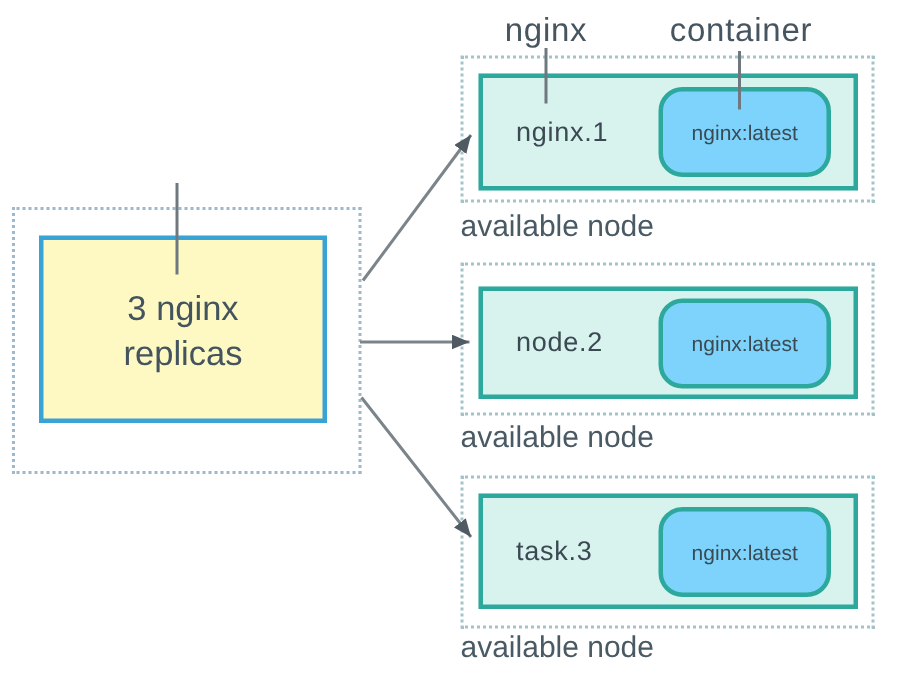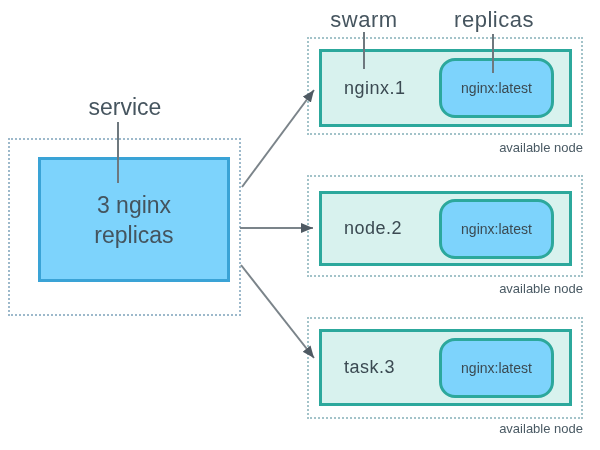--- a/index.html
+++ b/index.html
@@ -32,22 +32,22 @@
   .swarm-region {
     left: 8px; top: 138px; width: 229px; height: 174px;
     border: 2px dotted #9db9cb;
   }
   .node-region { left: 307px; width: 272px; border: 2px dotted #a3c3c9; }
   .node-1 { top: 37px;  height: 94px; }
   .node-2 { top: 175px; height: 98px; }
   .node-3 { top: 317px; height: 98px; }
   .mgr-box {
     position: absolute;
-    left: 38px; top: 157px; width: 186px; height: 119px;
-    background: #7dd3fc;
+    left: 26px; top: 157px; width: 186px; height: 119px;
+    background: #fef9c3;
     border: 3px solid #3aa3d6;
     display: flex; align-items: center; justify-content: center;
   }
   .mgr-box .mgr-text {
     width: 130px;
     text-align: center;
     font-size: 23px;
     line-height: 30px;
     color: #44545e;
   }
@@ -74,44 +74,43 @@
     border: 3px solid #2ca89c;
     border-radius: 16px;
     display: flex; align-items: center; justify-content: center;
   }
   .cb-1 { top: 58px; }
   .cb-2 { top: 199px; }
   .cb-3 { top: 338px; }
   .container-name { font-size: 14px; color: #3b4a52; }
   .caption {
     position: absolute;
-    text-align: right;
-    font-size: 13px;
+    text-align: left;
+    font-size: 20px;
     color: #4a5a64;
   }
   .swarm-caption { left: 8px; top: 291px; width: 233px; }
   .node-caption { left: 307px; width: 276px; }
   .nc-1 { top: 140px; }
   .nc-2 { top: 281px; }
   .nc-3 { top: 421px; }
   .connectors {
     position: absolute;
     left: 0; top: 0;
     width: 600px; height: 450px;
     pointer-events: none;
   }
 </style>
 </head>
 <body>
 
 <div class="canvas">
 
-  <div class="service-label">service</div>
-  <div class="toplabel" style="left:324px; width:80px;">swarm</div>
-  <div class="toplabel" style="left:434px; width:120px;">replicas</div>
+  <div class="toplabel" style="left:324px; width:80px;">nginx</div>
+  <div class="toplabel" style="left:434px; width:120px;">container</div>
 
   <div class="dotted-region swarm-region"></div>
   <div class="mgr-box">
     <div class="mgr-text">3 nginx replicas</div>
   </div>
 
   <div class="dotted-region node-region node-1"></div>
   <div class="task-box tb-1">
     <span class="task-name">nginx.1</span>
   </div>

